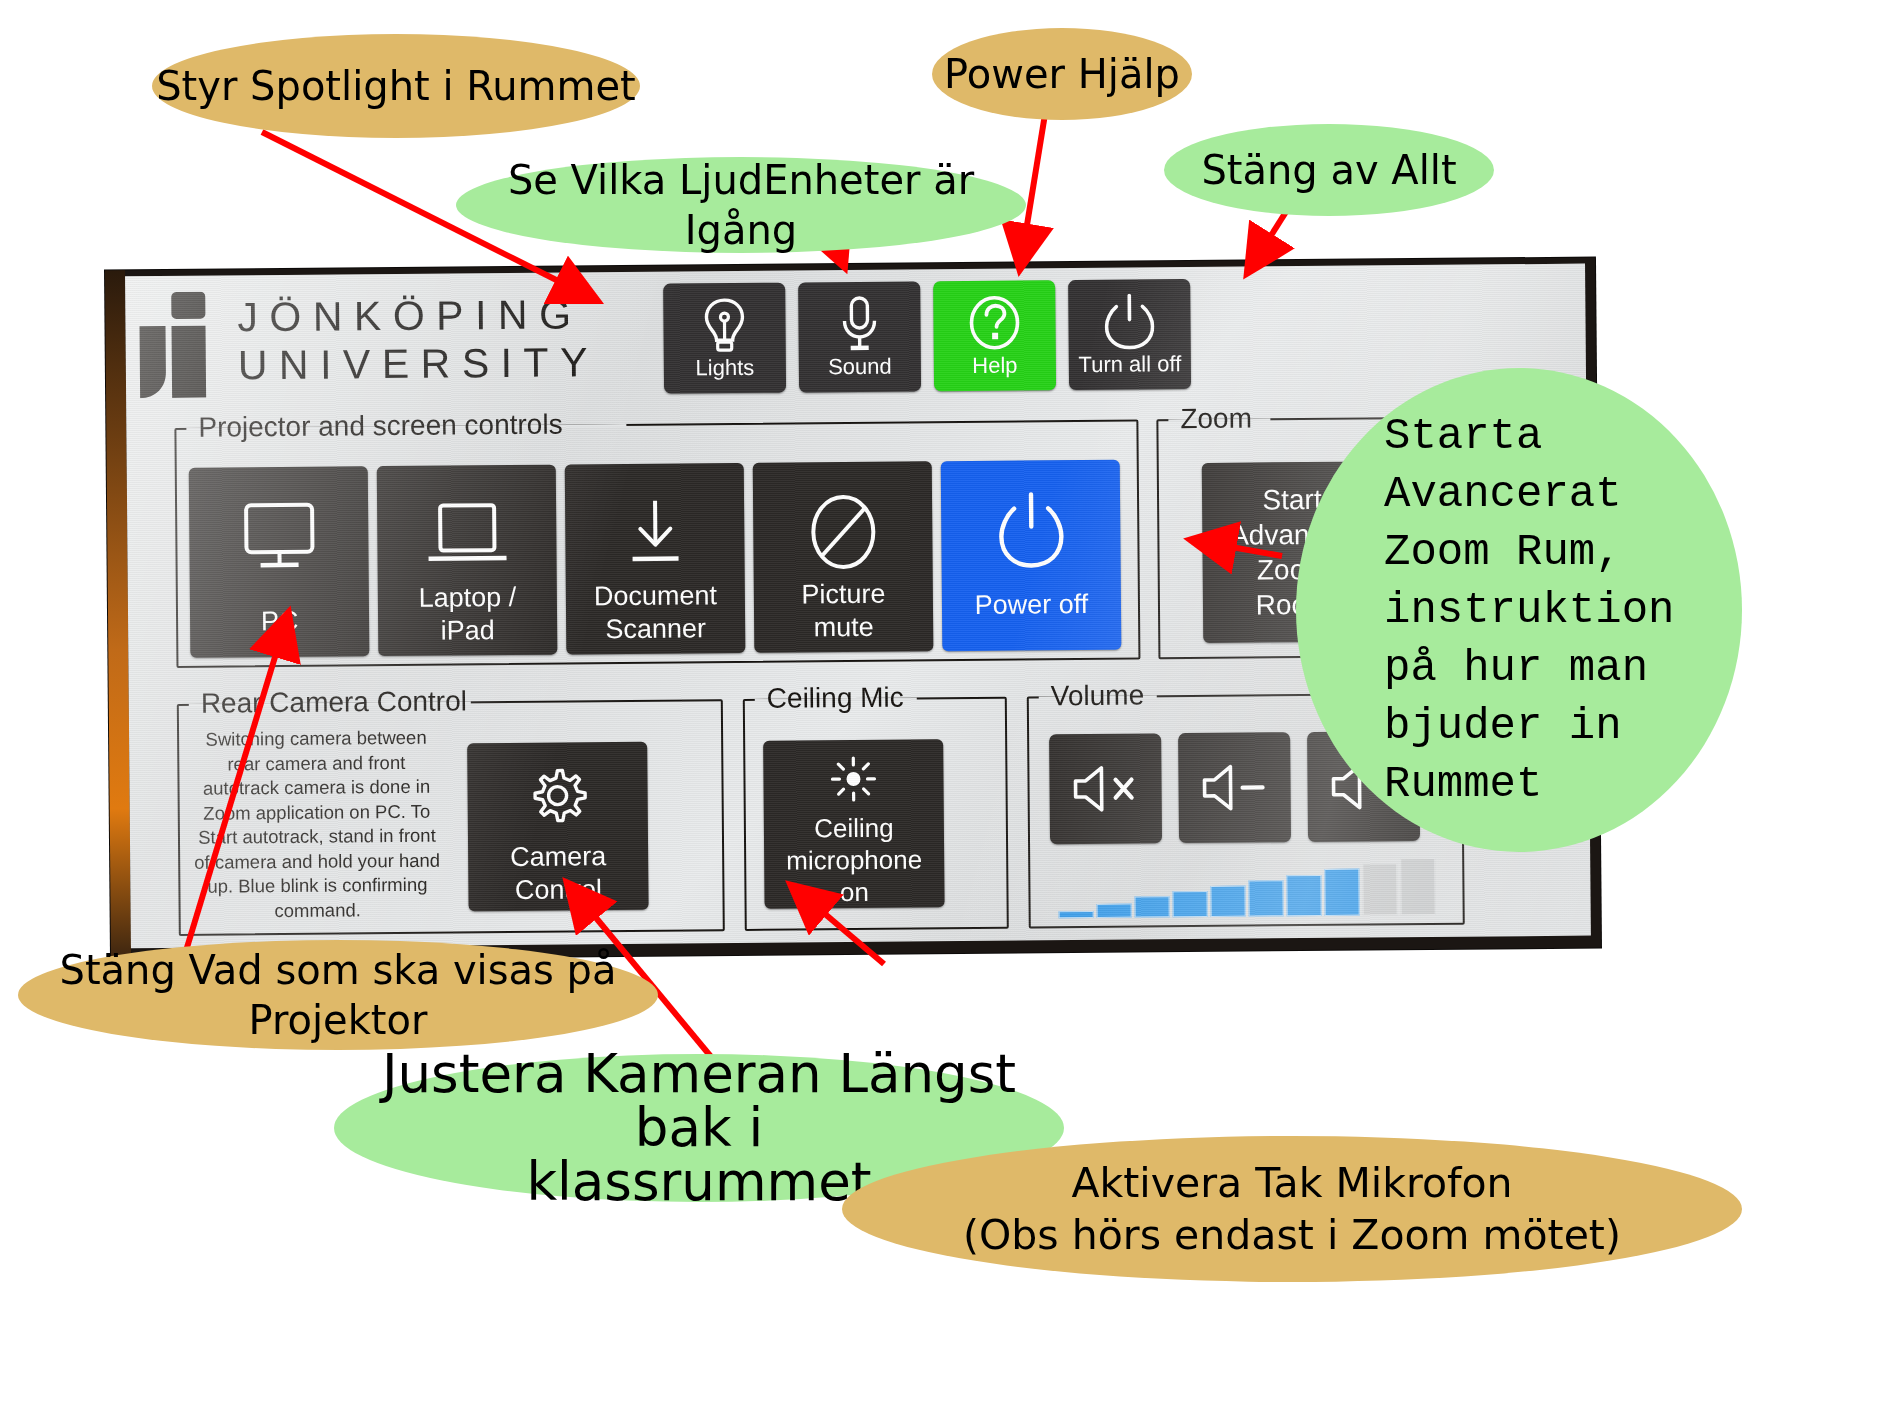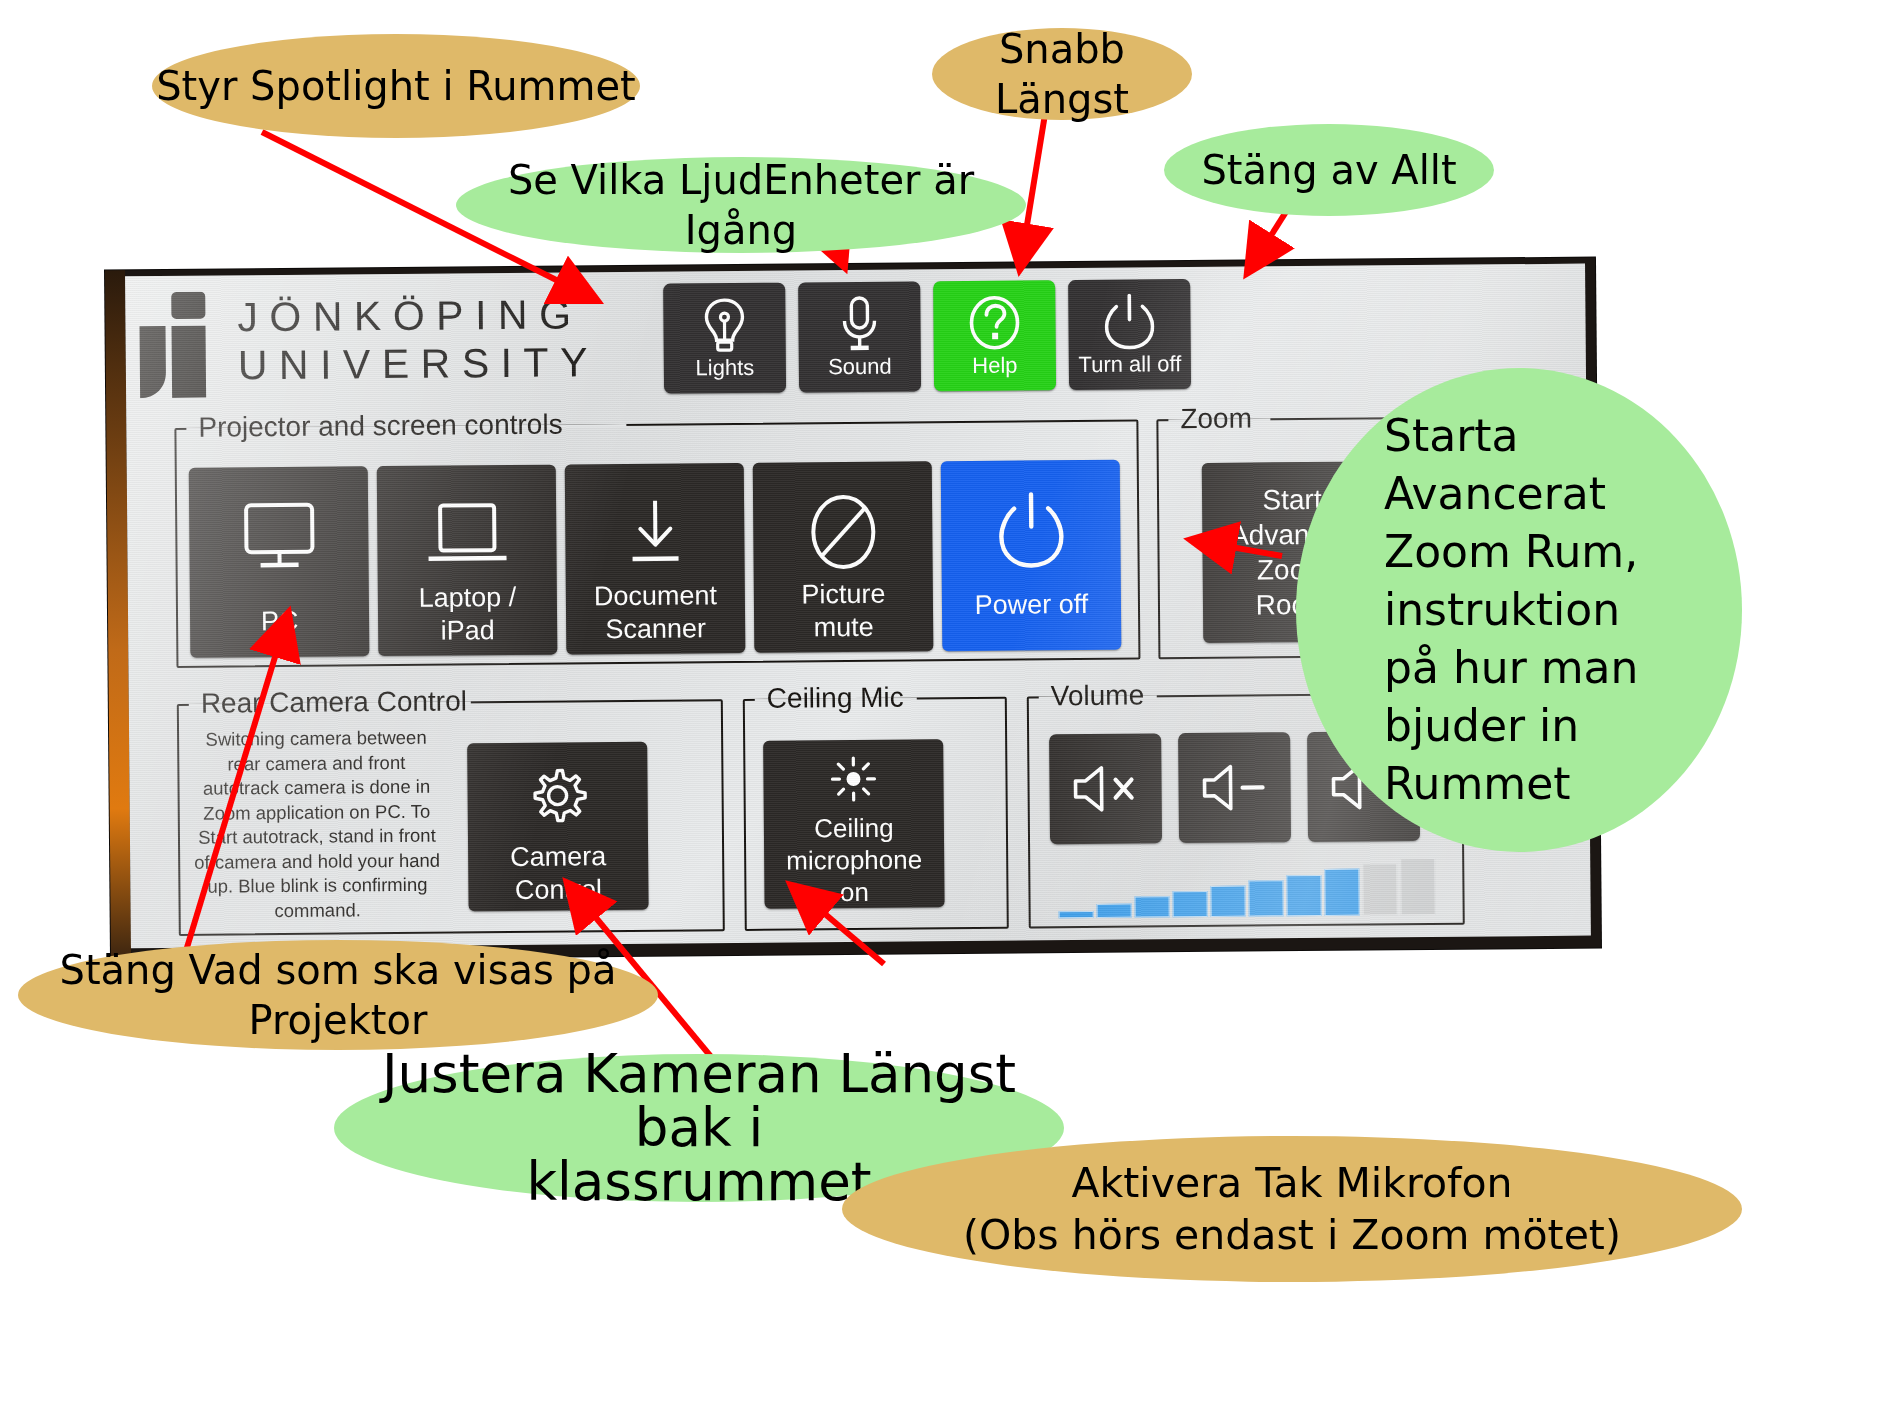--- a/index.html
+++ b/index.html
@@ -140,21 +140,21 @@
     font-family:"DejaVu Sans", sans-serif;
     font-size:40px;line-height:50px;
   }
   .bubble.tan{background:#dfb969;}
   .bubble.green{background:#a7eb9c;}
 
   #b-spot{left:152px;top:34px;width:488px;height:104px;}
   #b-ljud{left:456px;top:130px;width:570px;height:96px;margin-top:27px;}
   #b-snabb{left:932px;top:28px;width:260px;height:92px;}
   #b-stang{left:1164px;top:124px;width:330px;height:92px;}
-  #b-starta{left:1296px;top:368px;width:446px;height:484px;font-size:44px;line-height:58px;}
+  #b-starta{left:1296px;top:368px;width:446px;height:484px;font-size:44px;line-height:58px;font-family:Liberation Mono, monospace;}
   #b-starta .inner{width:270px;text-align:left;}
   #b-valj{left:18px;top:940px;width:640px;height:110px;}
   #b-justera{left:334px;top:1054px;width:730px;height:148px;font-size:53px;line-height:54px;}
   #b-aktivera{left:842px;top:1136px;width:900px;height:146px;font-size:41px;line-height:52px;}
 
   .arrow{position:absolute;overflow:visible;pointer-events:none;}
 </style>
 </head>
 <body>
 
@@ -415,21 +415,21 @@
 
   <div class="bubble tan" id="b-spot">
     <span>Styr Spotlight i Rummet</span>
   </div>
 
   <div class="bubble green" id="b-ljud">
     <span>Se Vilka LjudEnheter är Igång</span>
   </div>
 
   <div class="bubble tan" id="b-snabb">
-    <span>Snabb Längst</span>
+    <span>Power Hjälp</span>
   </div>
 
   <div class="bubble green" id="b-stang">
     <span>Stäng av Allt</span>
   </div>
 
   <div class="bubble green" id="b-starta">
     <div class="inner">
       <div>Starta</div>
       <div>Avancerat</div>

